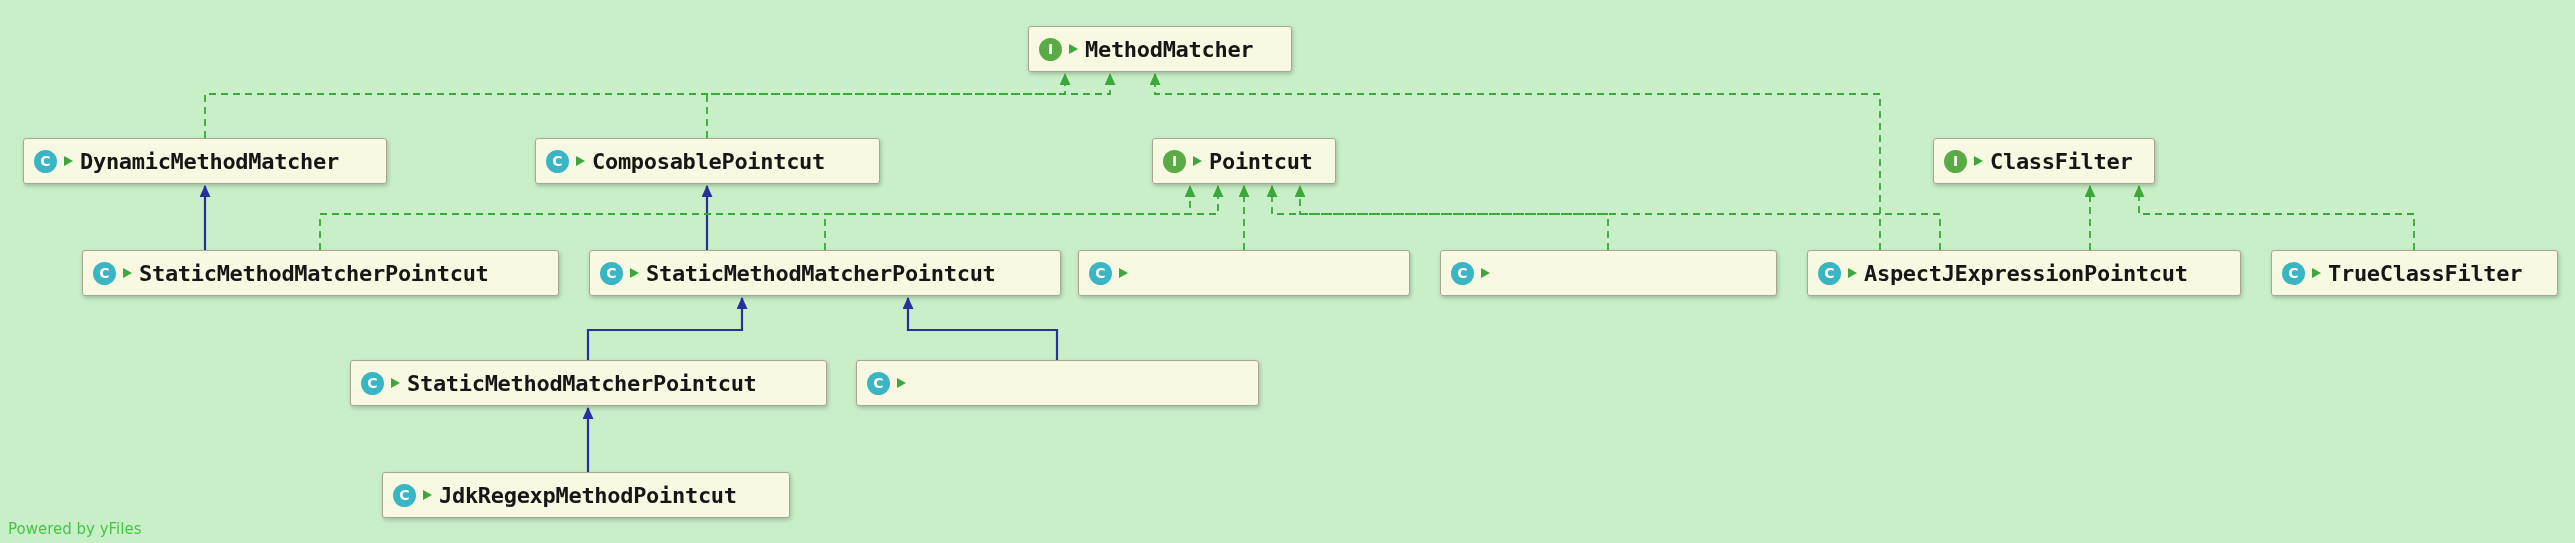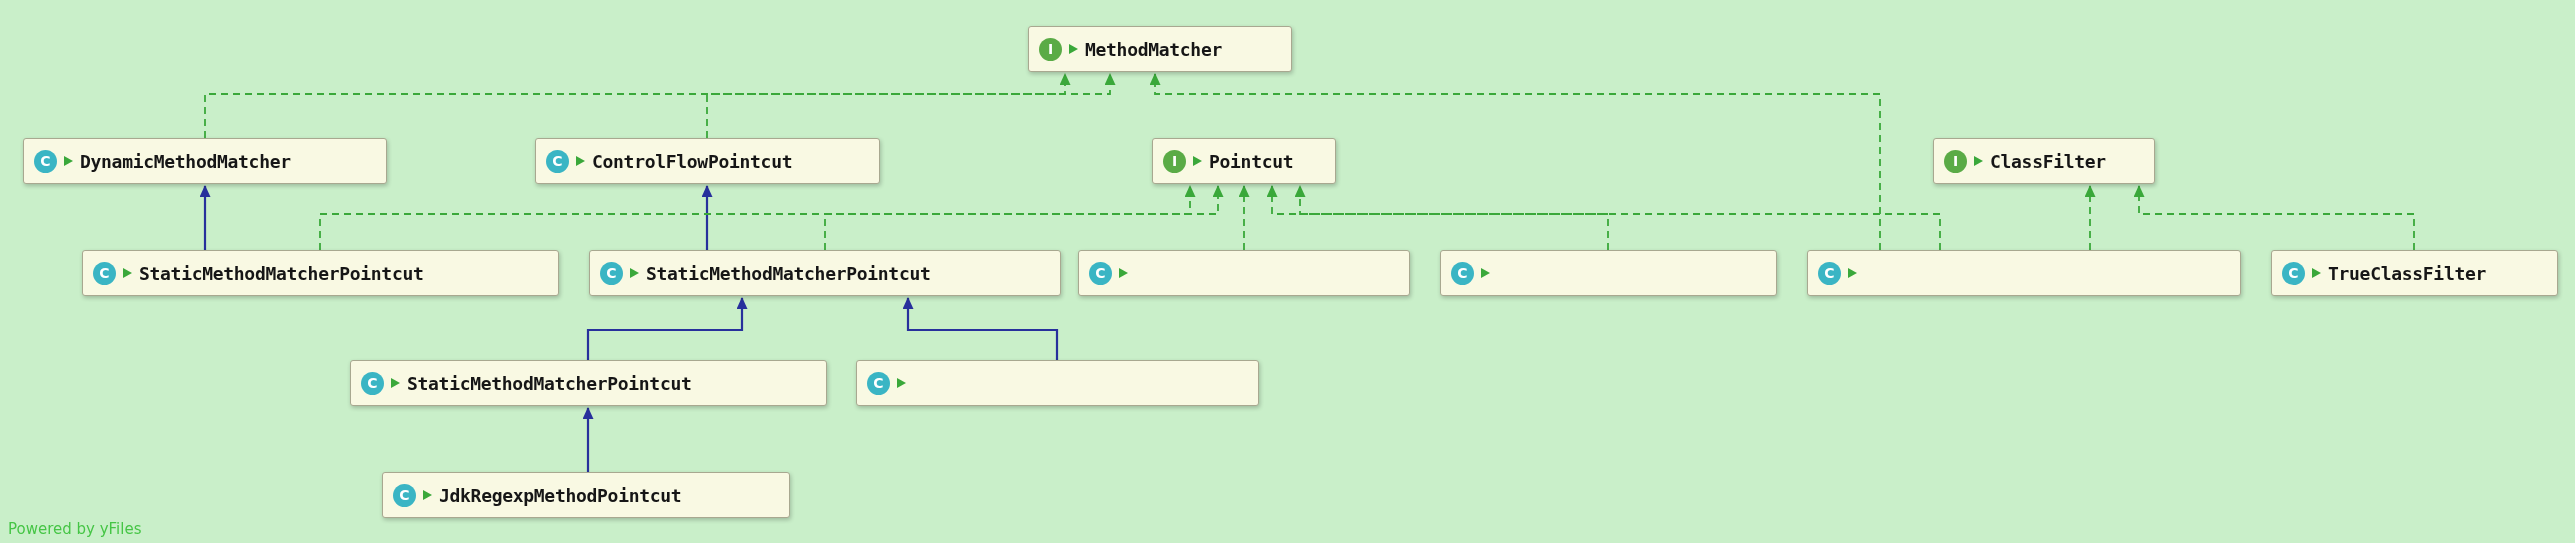--- a/index.html
+++ b/index.html
@@ -33,21 +33,21 @@
   }
   .node.class .circle{background:var(--c-class-icon,#3ab5c4);}
   .node.interface .circle{background:var(--c-interface-icon,#5aab46);}
   .node .mod{
     width:0;height:0;flex:0 0 auto;
     border-left:9px solid var(--c-modifier,#3aa83a);
     border-top:5px solid transparent;
     border-bottom:5px solid transparent;
   }
   .node .label{
-    font-size:18px;font-weight:600;color:#161616;letter-spacing:-0.3px;
+    font-size:22px;font-weight:600;color:#161616;letter-spacing:-0.3px;
   }
   .watermark{
     position:absolute;left:8px;bottom:5px;
     font-family:"DejaVu Sans","Liberation Sans",sans-serif;
     font-size:15px;color:var(--c-watermark,#2fbe2f);opacity:.85;text-align:center;
   }
 </style>
 </head>
 <body>
 
@@ -84,21 +84,21 @@
         <span class="label">MethodMatcher</span>
       </div>
       <div class="node class" style="left: 23px; top: 138px; width: 364px;">
         <span class="circle">C</span>
         <span class="mod"></span>
         <span class="label">DynamicMethodMatcher</span>
       </div>
       <div class="node class" style="left: 535px; top: 138px; width: 345px;">
         <span class="circle">C</span>
         <span class="mod"></span>
-        <span class="label">ControlFlowPointcut</span>
+        <span class="label">ComposablePointcut</span>
       </div>
       <div class="node interface" style="left: 1152px; top: 138px; width: 184px;">
         <span class="circle">I</span>
         <span class="mod"></span>
         <span class="label">Pointcut</span>
       </div>
       <div class="node interface" style="left: 1933px; top: 138px; width: 222px;">
         <span class="circle">I</span>
         <span class="mod"></span>
         <span class="label">ClassFilter</span>
@@ -117,20 +117,21 @@
         <span class="circle">C</span>
         <span class="mod"></span>
       </div>
       <div class="node class" style="left: 1440px; top: 250px; width: 337px;">
         <span class="circle">C</span>
         <span class="mod"></span>
       </div>
       <div class="node class" style="left: 1807px; top: 250px; width: 434px;">
         <span class="circle">C</span>
         <span class="mod"></span>
+        <span class="label">AspectJExpressionPointcut</span>
       </div>
       <div class="node class" style="left: 2271px; top: 250px; width: 287px;">
         <span class="circle">C</span>
         <span class="mod"></span>
         <span class="label">TrueClassFilter</span>
       </div>
       <div class="node class" style="left: 350px; top: 360px; width: 477px;">
         <span class="circle">C</span>
         <span class="mod"></span>
         <span class="label">StaticMethodMatcherPointcut</span>

